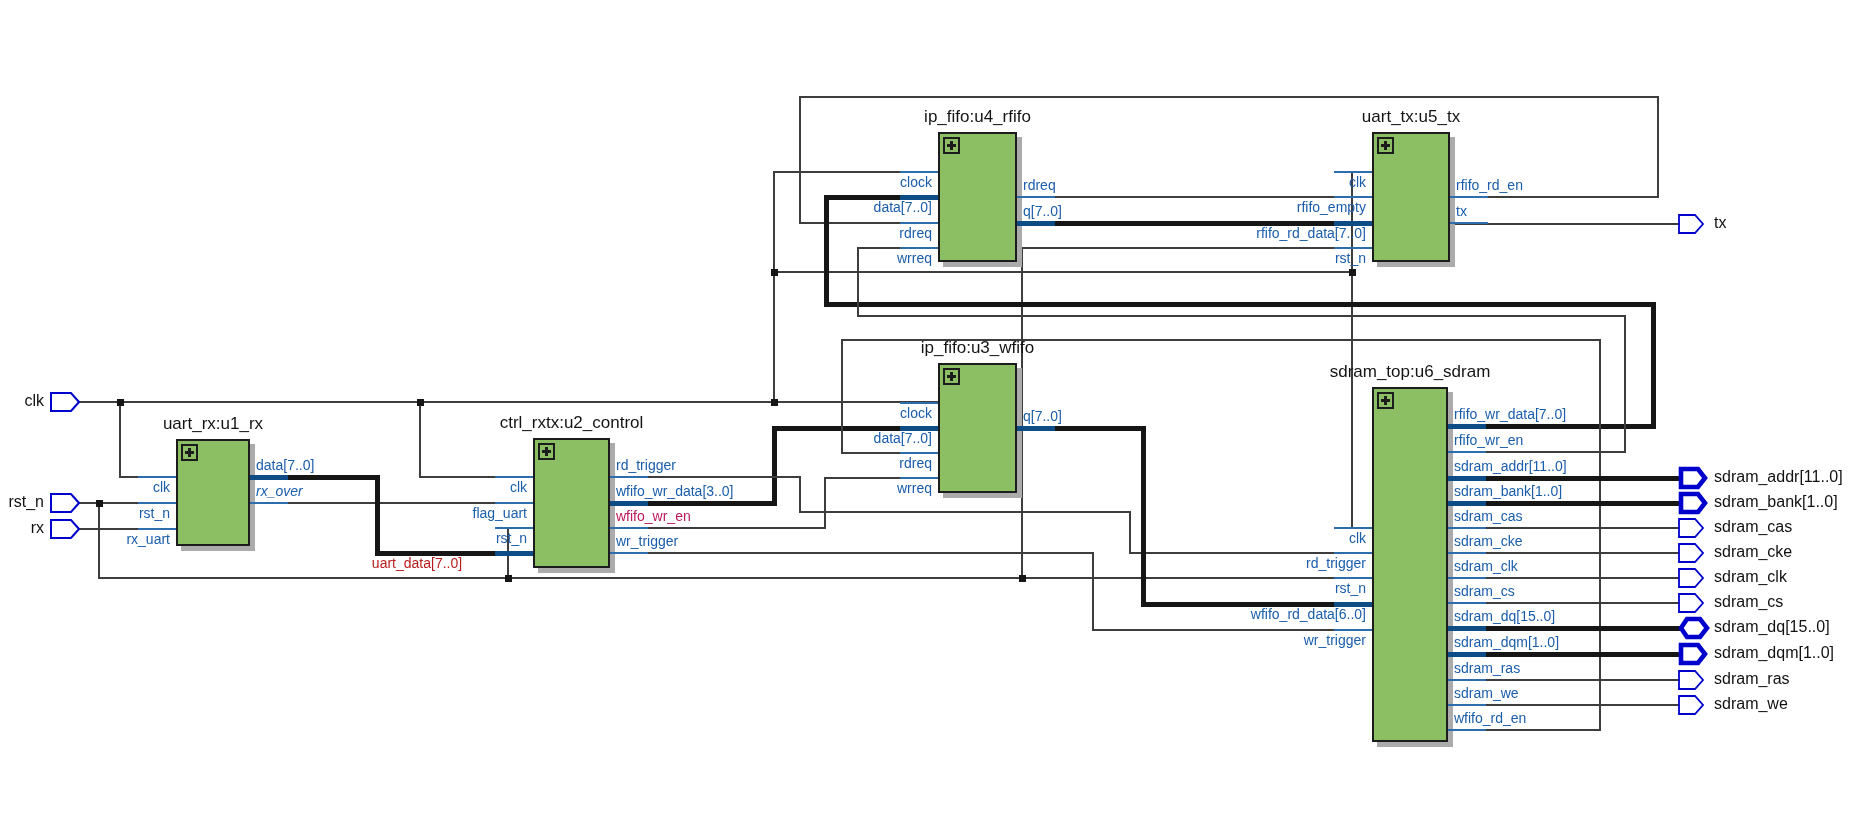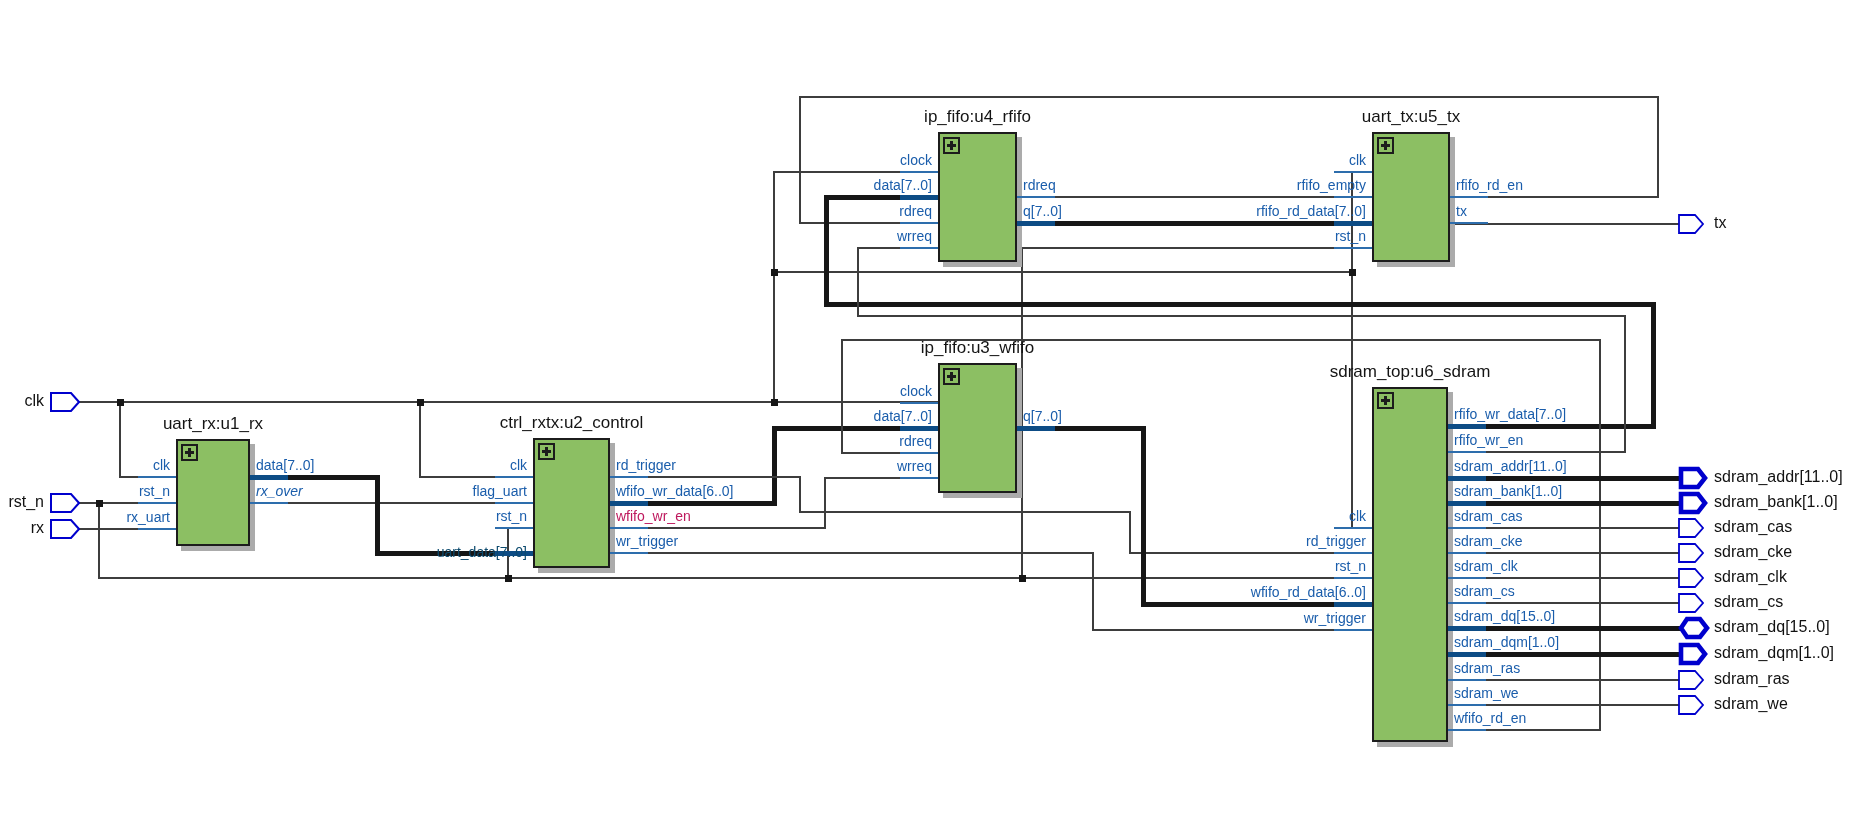--- a/index.html
+++ b/index.html
@@ -8,21 +8,21 @@
   .wire{position:absolute;}
   .wire.thin{background:#3d3d3d;}
   .wire.thick{background:#161616;}
   .junction{position:absolute;width:7px;height:7px;background:#161616;}
   .block{position:absolute;background:#8cbf63;border:2px solid #1c1c1c;box-shadow:5px 5px 0 0 #ababab;box-sizing:border-box;}
   .block-title{position:absolute;font-size:17px;color:#141414;white-space:nowrap;transform:translateX(-50%);}
   .plusbox{position:absolute;width:17px;height:17px;border:2px solid #1c1c1c;box-sizing:border-box;}
   .plusbox .pb-h{position:absolute;left:2px;top:5.2px;width:9px;height:2.6px;background:#1c1c1c;}
   .plusbox .pb-v{position:absolute;left:5.2px;top:2px;width:2.6px;height:9px;background:#1c1c1c;}
   .portlabel{position:absolute;font-size:14px;color:#1a5dab;white-space:nowrap;}
-  .portlabel.left{text-align:right;}
+  .portlabel.left{text-align:right;margin-top:22px;}
   .stub{position:absolute;}
   .stub.thin{background:#2d6dac;}
   .stub.bus{background:#0d4c85;}
   .pinlabel{position:absolute;font-size:16px;color:#111111;white-space:nowrap;}
   .pinlabel.in{text-align:right;}
 </style>
 </head>
 <body>
 
 <div id="canvas" style="width: 1865px; height: 832px; background: rgb(255, 255, 255);">
@@ -130,25 +130,25 @@
       <div class="pb-h"></div>
       <div class="pb-v"></div>
     </div>
     <div class="stub thin" style="left: 495px; top: 476px; width: 38px; height: 2px;"></div>
     <div class="portlabel left" style="color: rgb(26, 93, 171); left: 307px; width: 220px; top: 457px;">clk</div>
     <div class="stub thin" style="left: 495px; top: 502px; width: 38px; height: 2px;"></div>
     <div class="portlabel left" style="color: rgb(26, 93, 171); left: 307px; width: 220px; top: 483px;">flag_uart</div>
     <div class="stub thin" style="left: 495px; top: 527px; width: 38px; height: 2px;"></div>
     <div class="portlabel left" style="color: rgb(26, 93, 171); left: 307px; width: 220px; top: 508px;">rst_n</div>
     <div class="stub bus" style="left: 495px; top: 550.5px; width: 38px; height: 5px;"></div>
-    <div class="portlabel left" style="color: #0c4a6e; left: 307px; width: 220px; top: 544px;">uart_data[7..0]</div>
+    <div class="portlabel left" style="color: #b91c1c; left: 307px; width: 220px; top: 533px; text-align: center;">uart_data[7..0]</div>
     <div class="stub thin" style="left: 610px; top: 476px; width: 38px; height: 2px;"></div>
     <div class="portlabel right" style="color: rgb(26, 93, 171); left: 616px; top: 457px;">rd_trigger</div>
     <div class="stub bus" style="left: 610px; top: 500.5px; width: 38px; height: 5px;"></div>
-    <div class="portlabel right" style="color: rgb(26, 93, 171); left: 616px; top: 483px;">wfifo_wr_data[6..0]</div>
+    <div class="portlabel right" style="color: rgb(26, 93, 171); left: 616px; top: 483px;">wfifo_wr_data[3..0]</div>
     <div class="stub thin" style="left: 610px; top: 527px; width: 38px; height: 2px;"></div>
     <div class="portlabel right" style="color: #be185d; left: 616px; top: 508px;">wfifo_wr_en</div>
     <div class="stub thin" style="left: 610px; top: 552px; width: 38px; height: 2px;"></div>
     <div class="portlabel right" style="color: rgb(26, 93, 171); left: 616px; top: 533px;">wr_trigger</div>
     <div class="block" style="left: 938px; top: 132px; width: 79px; height: 130px; background: rgb(140, 191, 99); border-color: rgb(28, 28, 28);"></div>
     <div class="block-title" style="left: 977.5px; top: 107px; color: rgb(20, 20, 20);">ip_fifo:u4_rfifo</div>
     <div class="plusbox" style="left: 943px; top: 137px;">
       <div class="pb-h"></div>
       <div class="pb-v"></div>
     </div>

